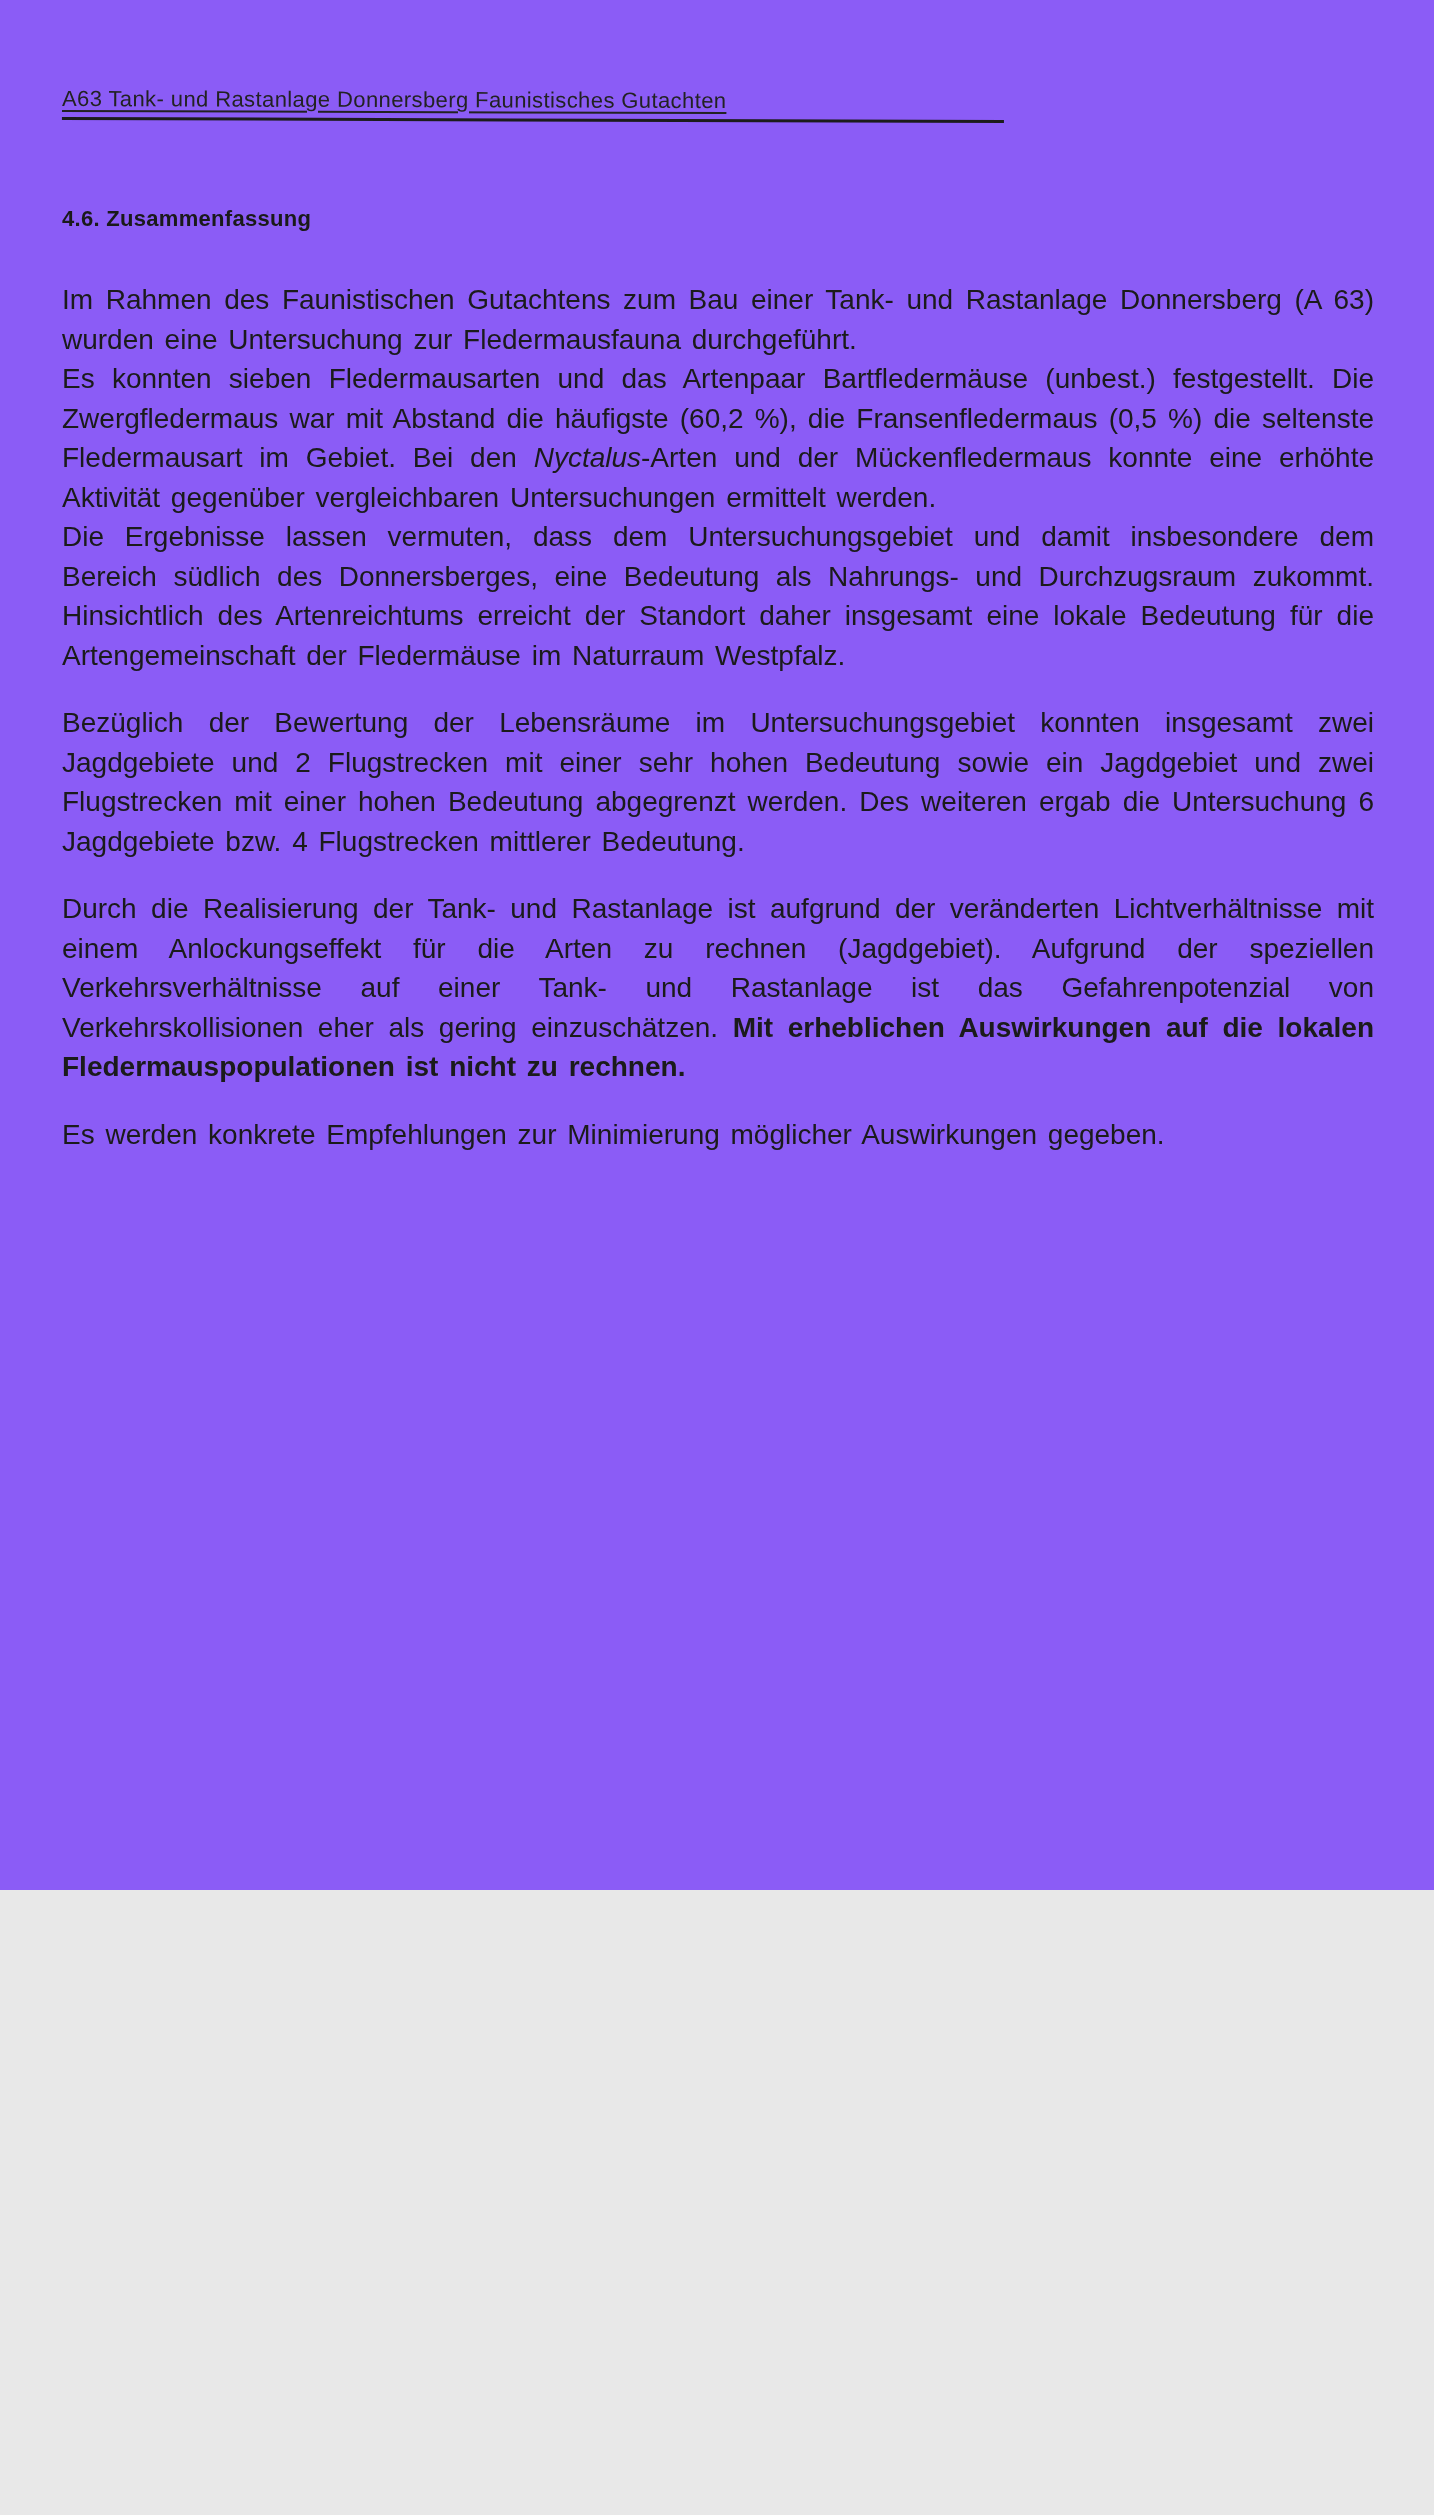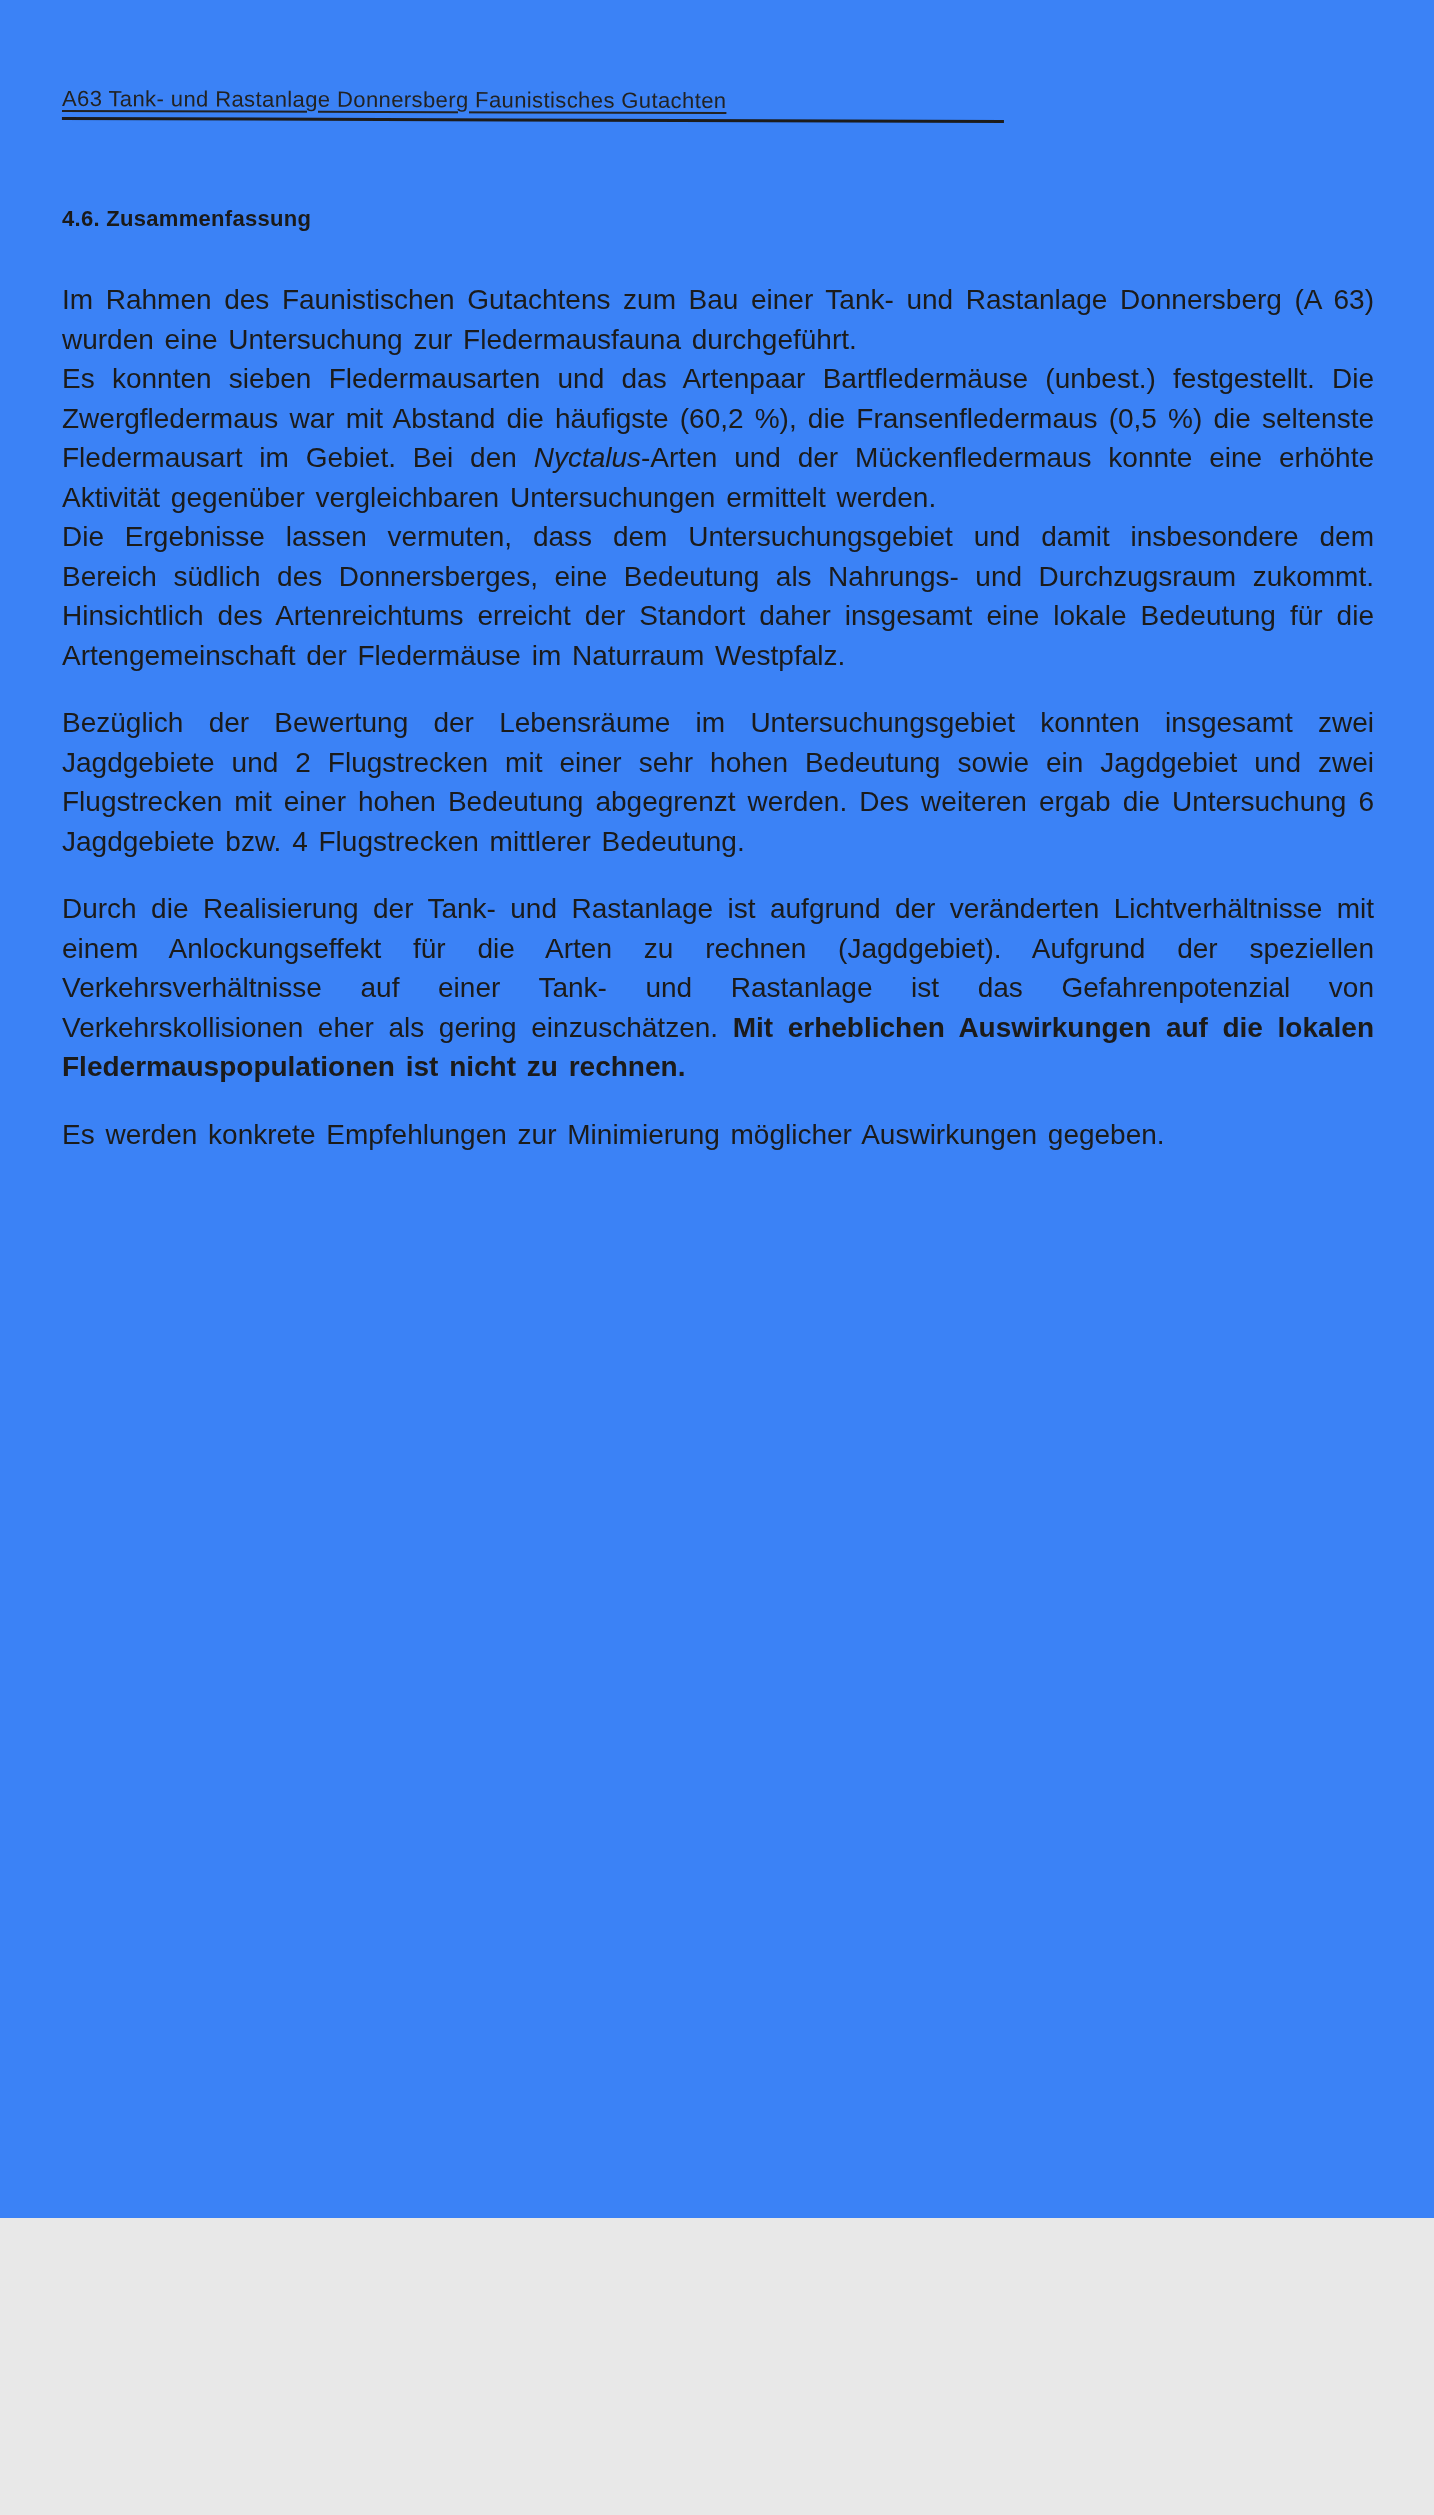--- a/index.html
+++ b/index.html
@@ -4,23 +4,23 @@
 <style>
   html, body {
     margin: 0;
     padding: 0;
     background: #e8e8e8;
     font-family: "Liberation Sans", sans-serif;
   }
   .page {
     position: relative;
     width: 1434px;
-    height: 2218px;
+    height: 1890px;
     margin: 0 auto;
-    background: #3b82f6;
+    background: #8b5cf6;
     color: #161616;
     overflow: hidden;
   }
   
   .running-header {
     position: absolute;
     top: 86px;
     left: 62px;
     width: 942px;
     padding-bottom: 5px;

